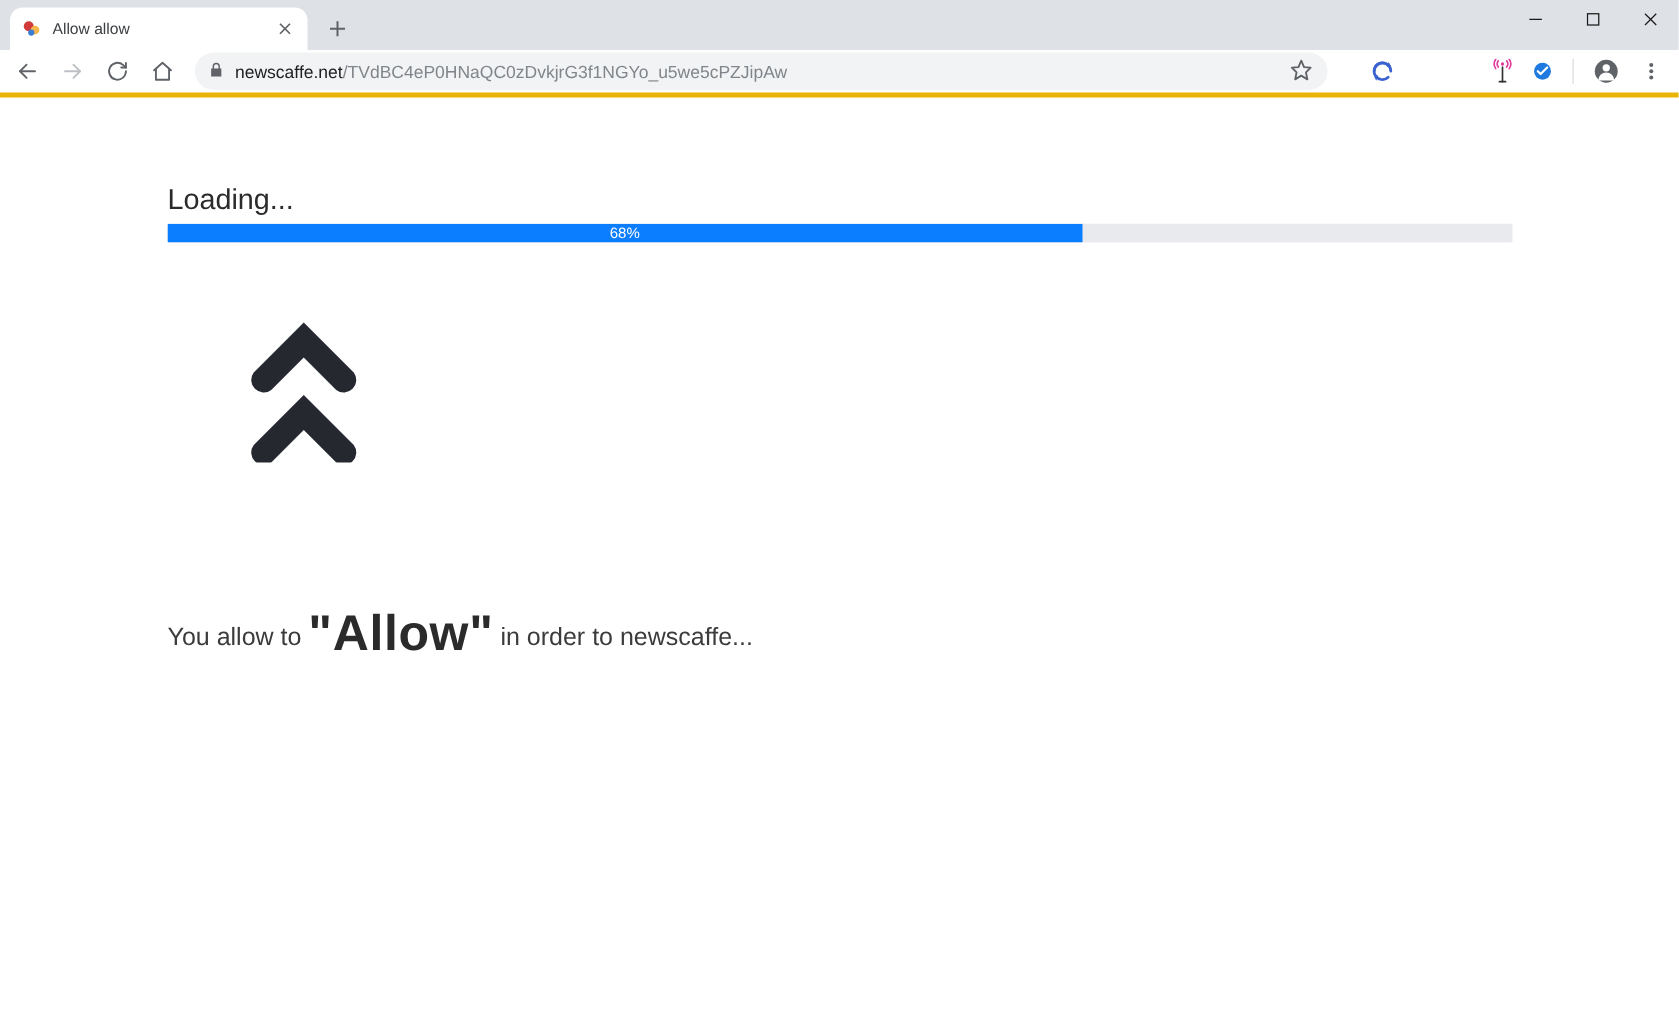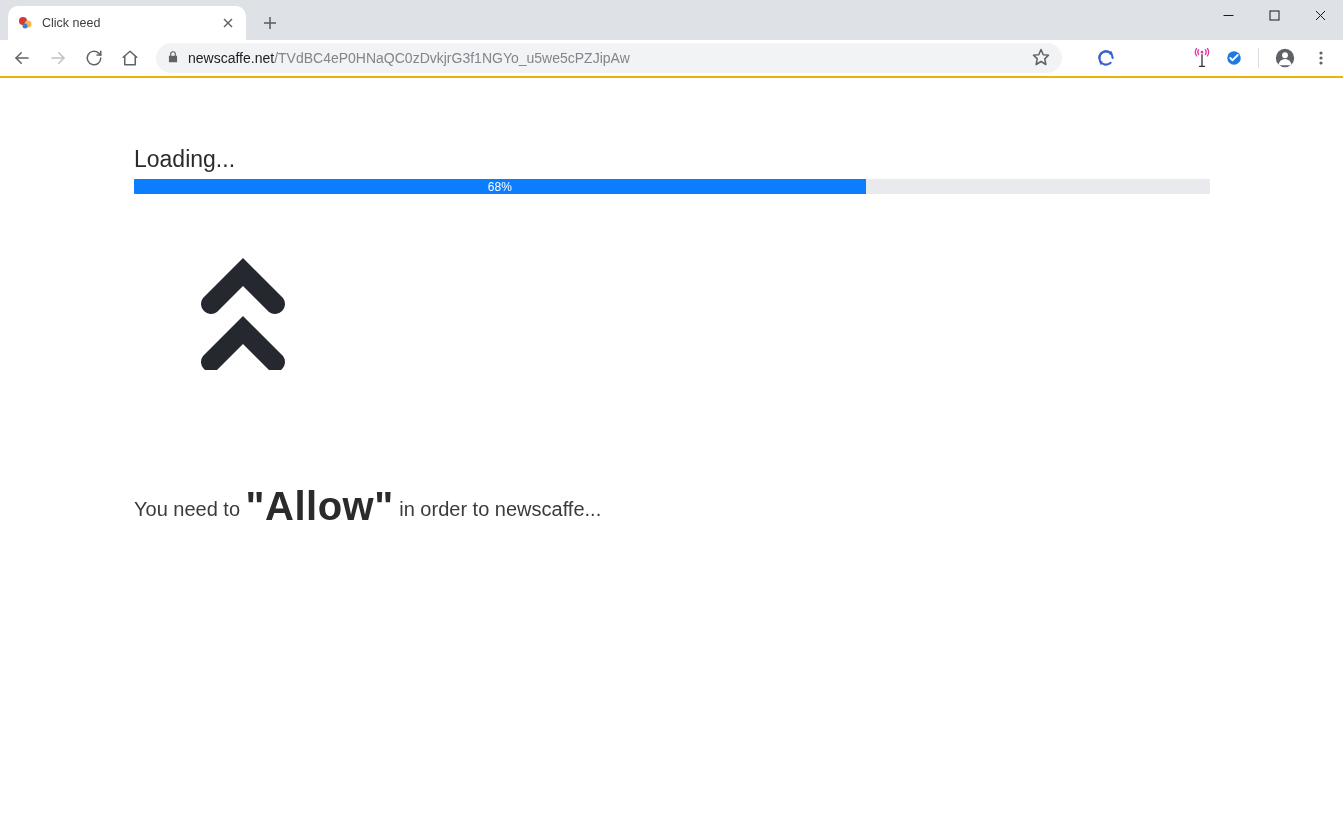--- a/index.html
+++ b/index.html
@@ -59,21 +59,21 @@
     }
     .window-controls .wc {
       width:46px; height:30px; display:flex; align-items:center; justify-content:center;
       color:#1a1a1a;
     }
 
     
     .toolbar {
       height: 38px;
       background:#fff;
-      border-bottom:2px solid #eab308;
+      border-bottom:4px solid #eab308;
       display:flex;
       align-items:center;
       padding: 15px 6px;
       gap: 4px;
     }
     .tb-btn {
       width:32px; height:32px; display:flex; align-items:center; justify-content:center;
       color:#5f6368; border-radius:50%;
     }
     .tb-btn.disabled { color:#bdc1c6; }
@@ -124,21 +124,21 @@
       width:100%;
       height:15px;
       background:#e8eaed;
       border-radius:1px;
       position:relative;
       overflow:hidden;
     }
     .progress-fill {
       position:absolute; left:0; top:0; bottom:0;
       background:#0b7dff;
-      display:flex; align-items:center; justify-content:center;
+      display:flex; justify-content:center;
       color:#fff; font-size:12px;
     }
     .chevrons {
       margin-top:48px;
       margin-left:58px;
     }
     .instruction {
       margin-top:110px;
       font-size:20px;
       color:#3b3b3b;
@@ -157,21 +157,21 @@
 <div class="window-frame">
   <div class="tab-strip">
     <div class="tab">
       <span class="favicon">
         <svg width="16" height="16" viewBox="0 0 16 16">
             <circle cx="5" cy="6" r="4" fill="#d23a3a"></circle>
             <circle cx="10" cy="9" r="3.5" fill="#f2b64c"></circle>
             <circle cx="7" cy="11" r="2.5" fill="#3a7dd2"></circle>
           </svg>
       </span>
-      <span class="title">Click need</span>
+      <span class="title">Allow allow</span>
       <span class="close">
         <svg width="10" height="10" viewBox="0 0 10 10" stroke="#5f6368" stroke-width="1.4">
             <line x1="1" y1="1" x2="9" y2="9"></line>
             <line x1="9" y1="1" x2="1" y2="9"></line>
           </svg>
       </span>
     </div>
     <div class="new-tab-btn">
       <svg width="14" height="14" viewBox="0 0 14 14" stroke="#5f6368" stroke-width="1.6">
           <line x1="7" y1="1" x2="7" y2="13"></line>
@@ -311,19 +311,19 @@
     <div class="chevrons">
       <svg width="102" height="128" viewBox="0 0 100 128">
         <g fill="#25282e">
           <path d="M10 56 L50 16 L90 56 A10 10 0 0 1 76 70 L50 44 L24 70 A10 10 0 0 1 10 56 Z"></path>
           <path d="M10 114 L50 74 L90 114 A10 10 0 0 1 76 128 L50 102 L24 128 A10 10 0 0 1 10 114 Z"></path>
         </g>
       </svg>
     </div>
 
     <div class="instruction">
-      <span>You need to </span>
+      <span>You allow to </span>
       <span class="allow-quote">"Allow"</span>
       <span> in order to newscaffe...</span>
     </div>
 
   </div>
 </div>
 
 </body></html>

